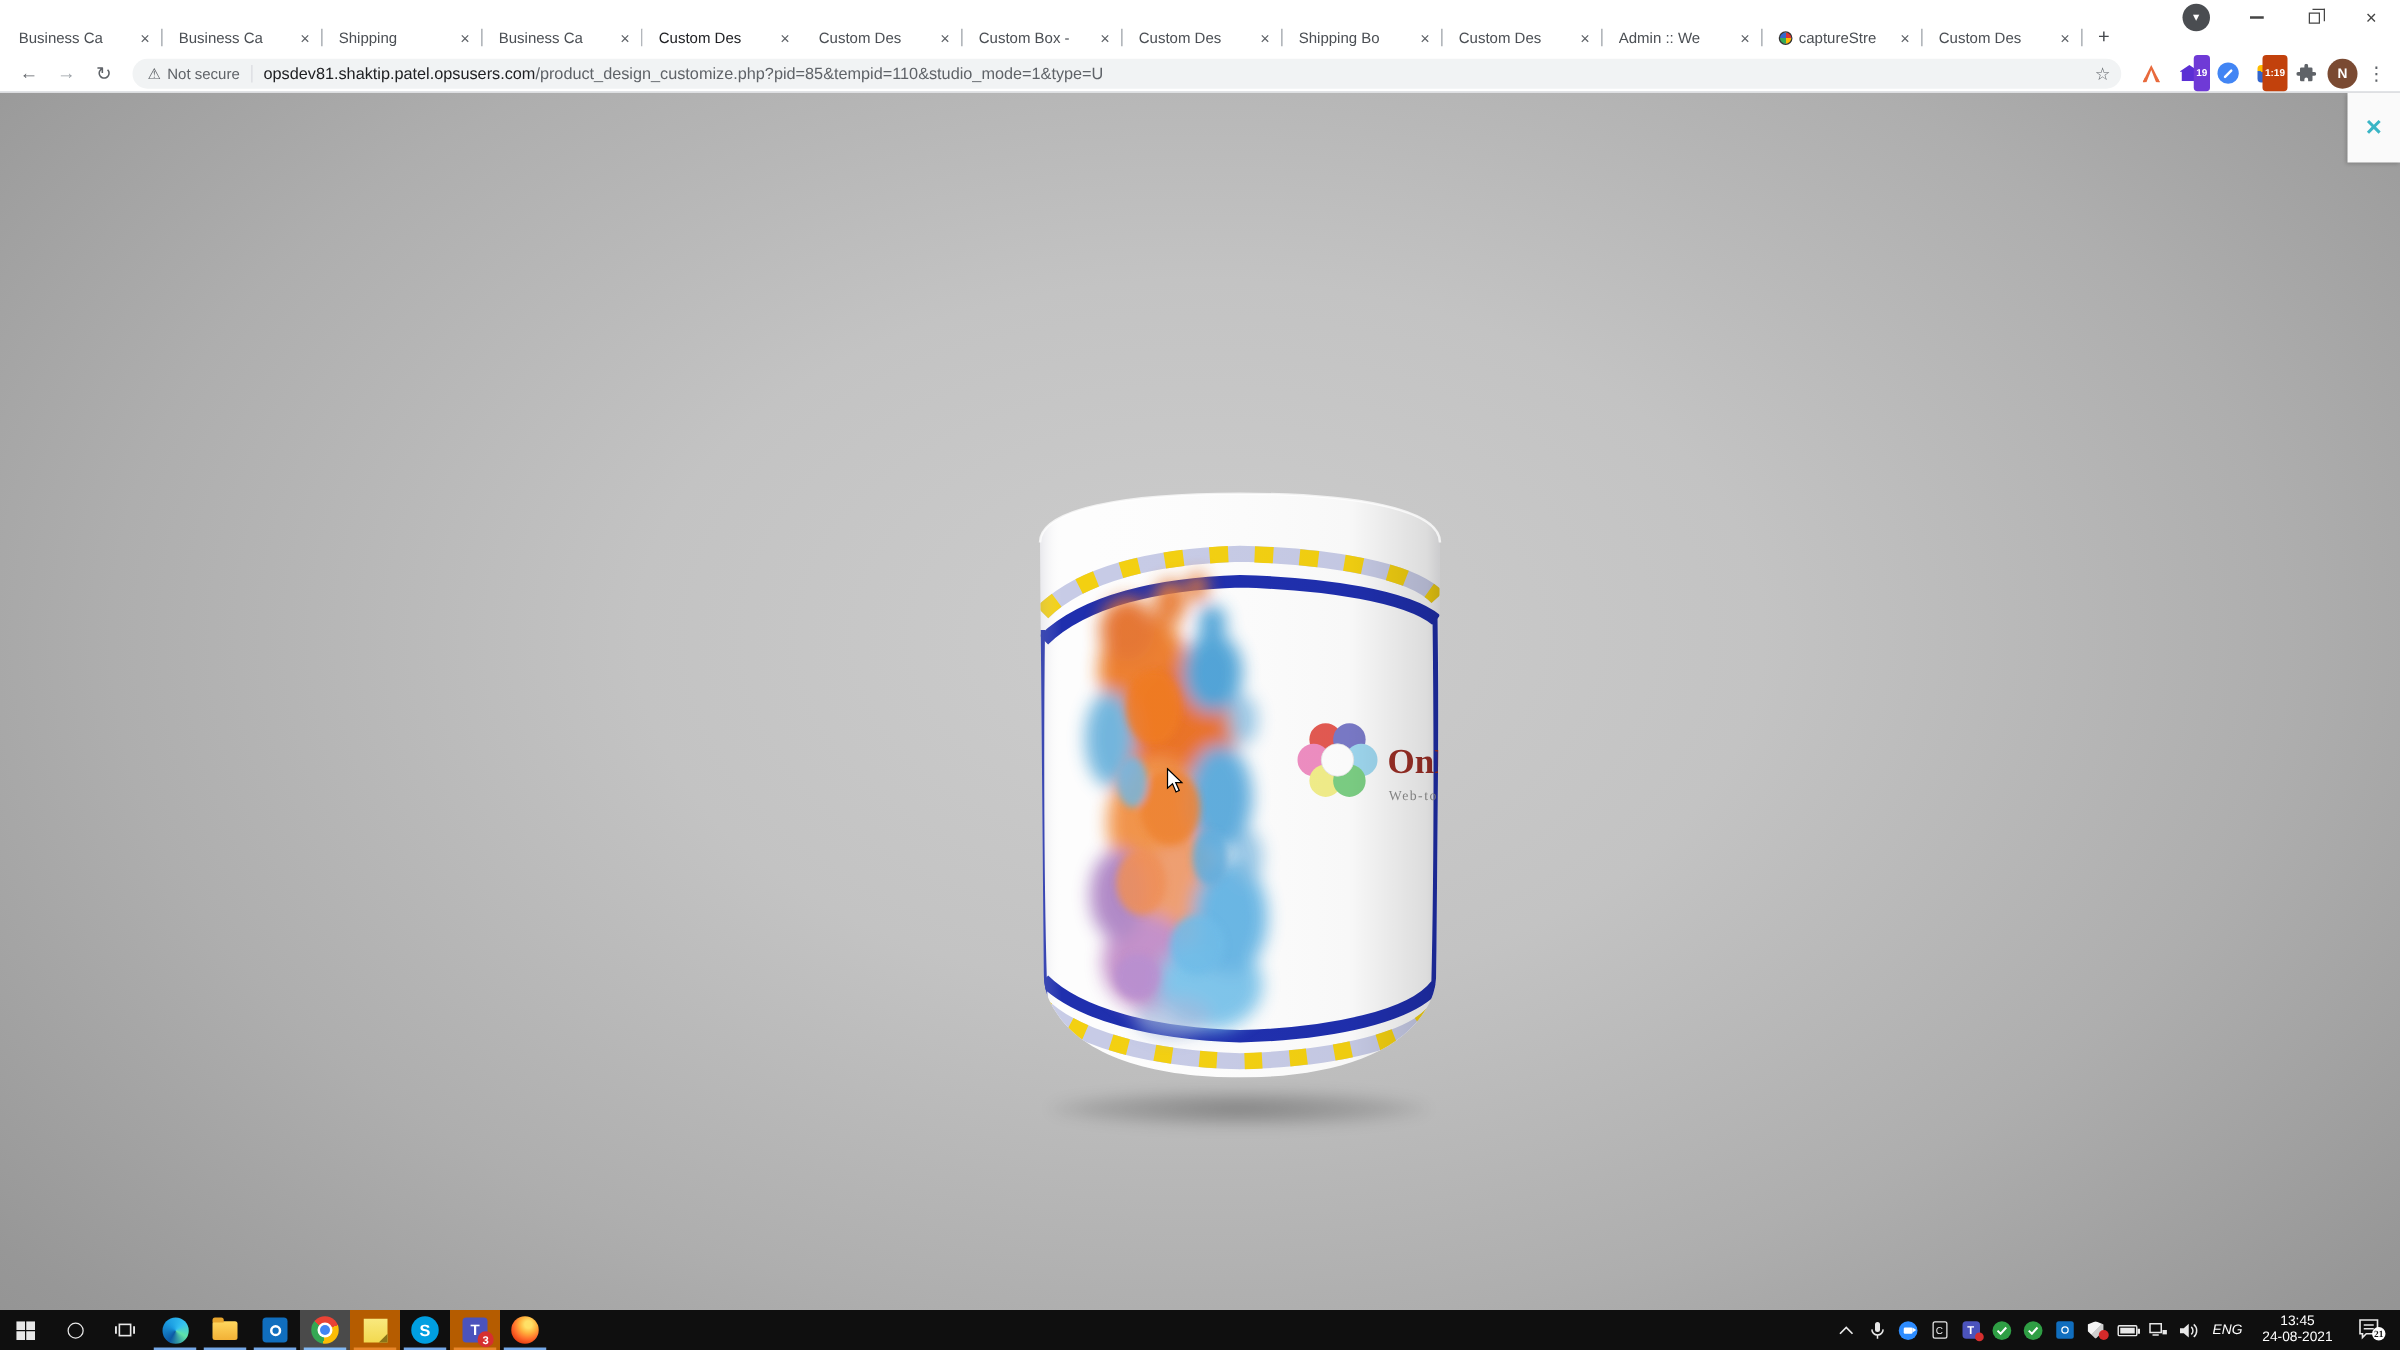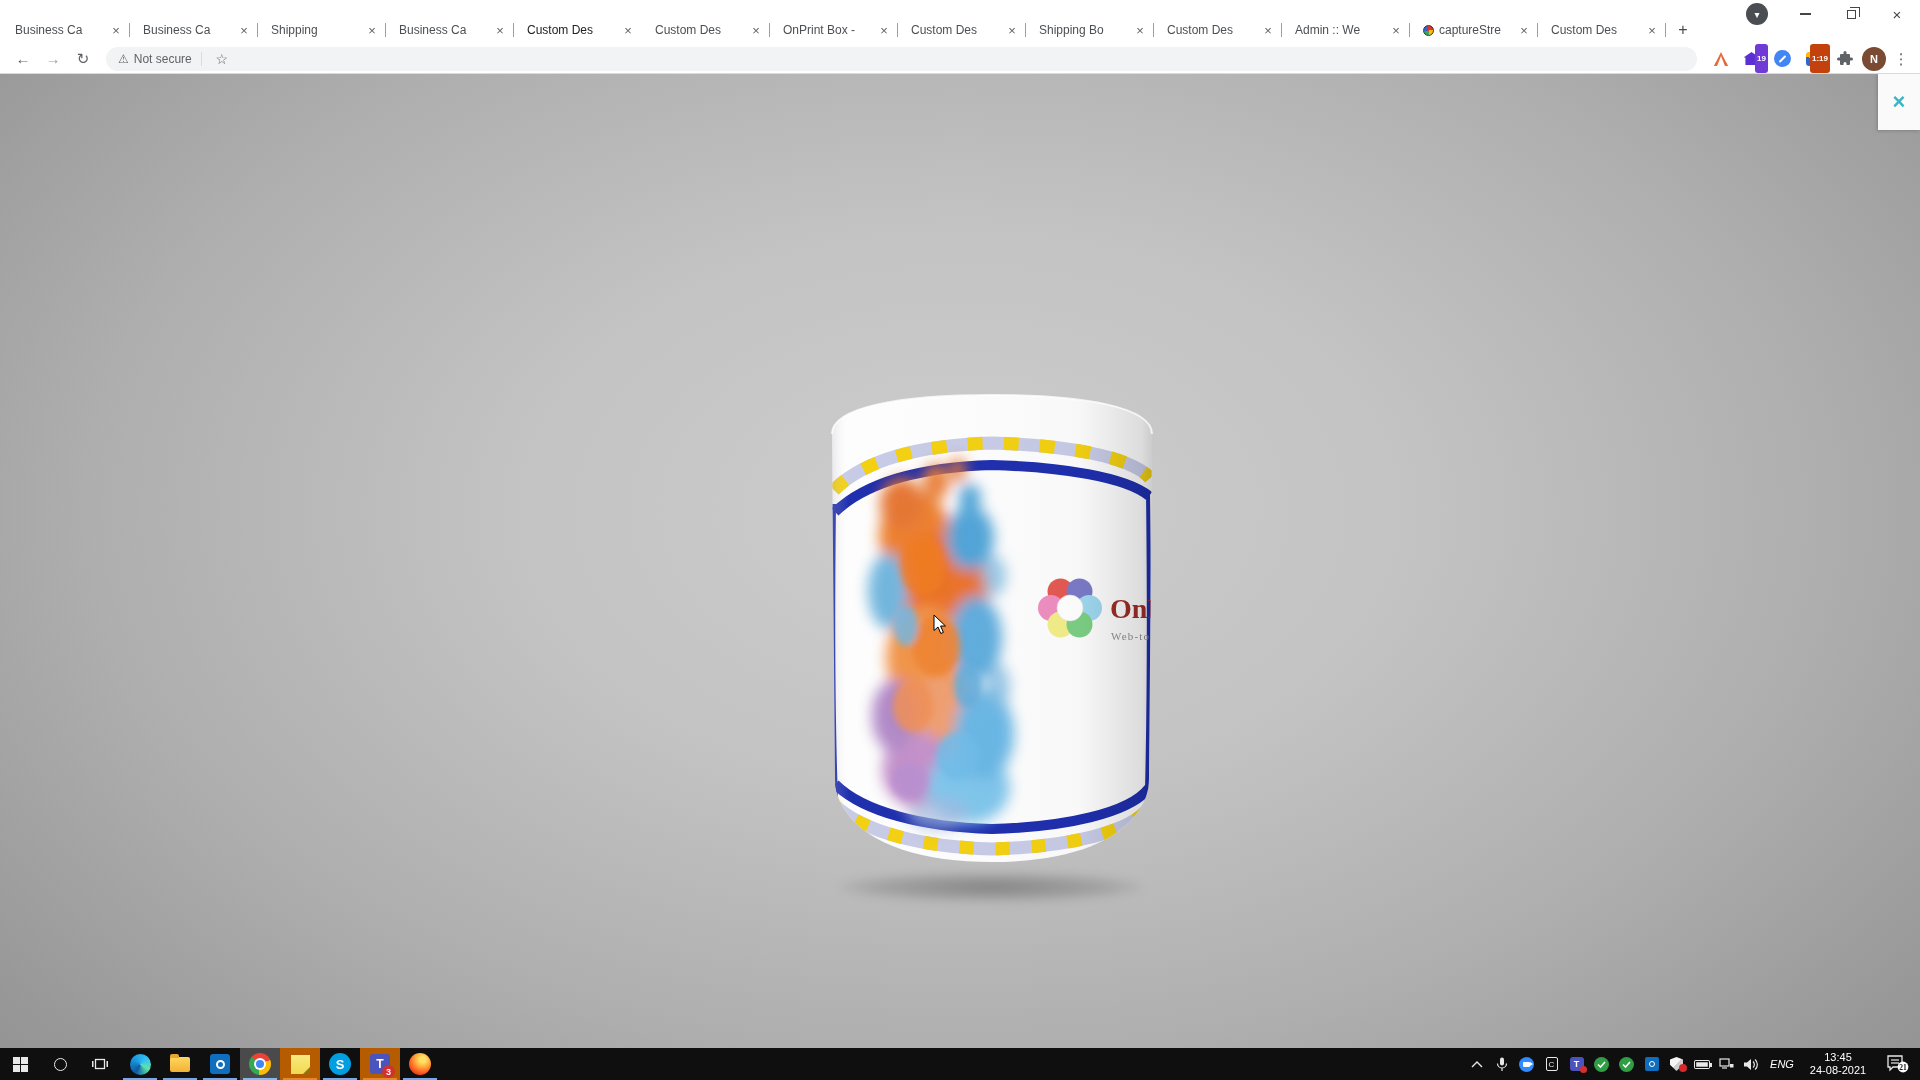--- a/index.html
+++ b/index.html
@@ -125,21 +125,21 @@
       </div>
     <div class="tab active">
         <span class="tab-label">Custom Des</span>
         <span class="tab-close">×</span>
       </div>
     <div class="tab">
         <span class="tab-label">Custom Des</span>
         <span class="tab-close">×</span>
       </div>
     <div class="tab">
-        <span class="tab-label">OnPrint Box -</span>
+        <span class="tab-label">Custom Box -</span>
         <span class="tab-close">×</span>
       </div>
     <div class="tab">
         <span class="tab-label">Custom Des</span>
         <span class="tab-close">×</span>
       </div>
     <div class="tab">
         <span class="tab-label">Shipping Bo</span>
         <span class="tab-close">×</span>
       </div>
@@ -178,20 +178,21 @@
 
   <div class="toolbar">
     <div class="nav-btn">←</div>
     <div class="nav-btn dim">→</div>
     <div class="nav-btn">↻</div>
 
     <div class="omnibox">
       <span class="warn-ic">⚠</span>
       <span class="sec-label">Not secure</span>
       <span class="omni-div"></span>
+      <span class="url"><span class="host">opsdev81.shaktip.patel.opsusers.com</span><span class="path">/product_design_customize.php?pid=85&amp;tempid=110&amp;studio_mode=1&amp;type=U</span></span>
       <span class="star-btn">☆</span>
     </div>
 
     <div class="ext-area">
       <div class="ext-btn">
           <span class="ext-caret"></span>
         </div>
       <div class="ext-btn">
           <span class="ext-house"></span>
           <span class="badge purple">19</span>

